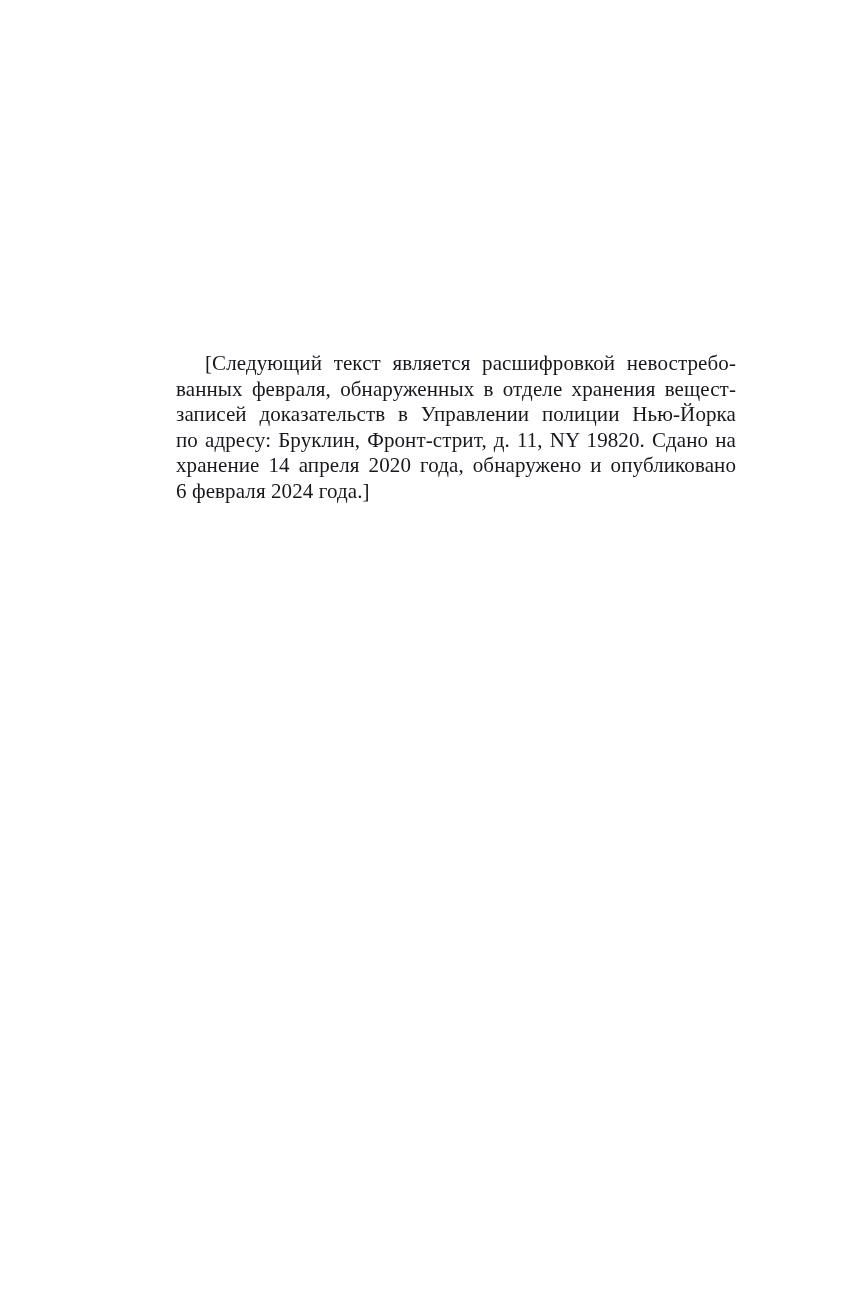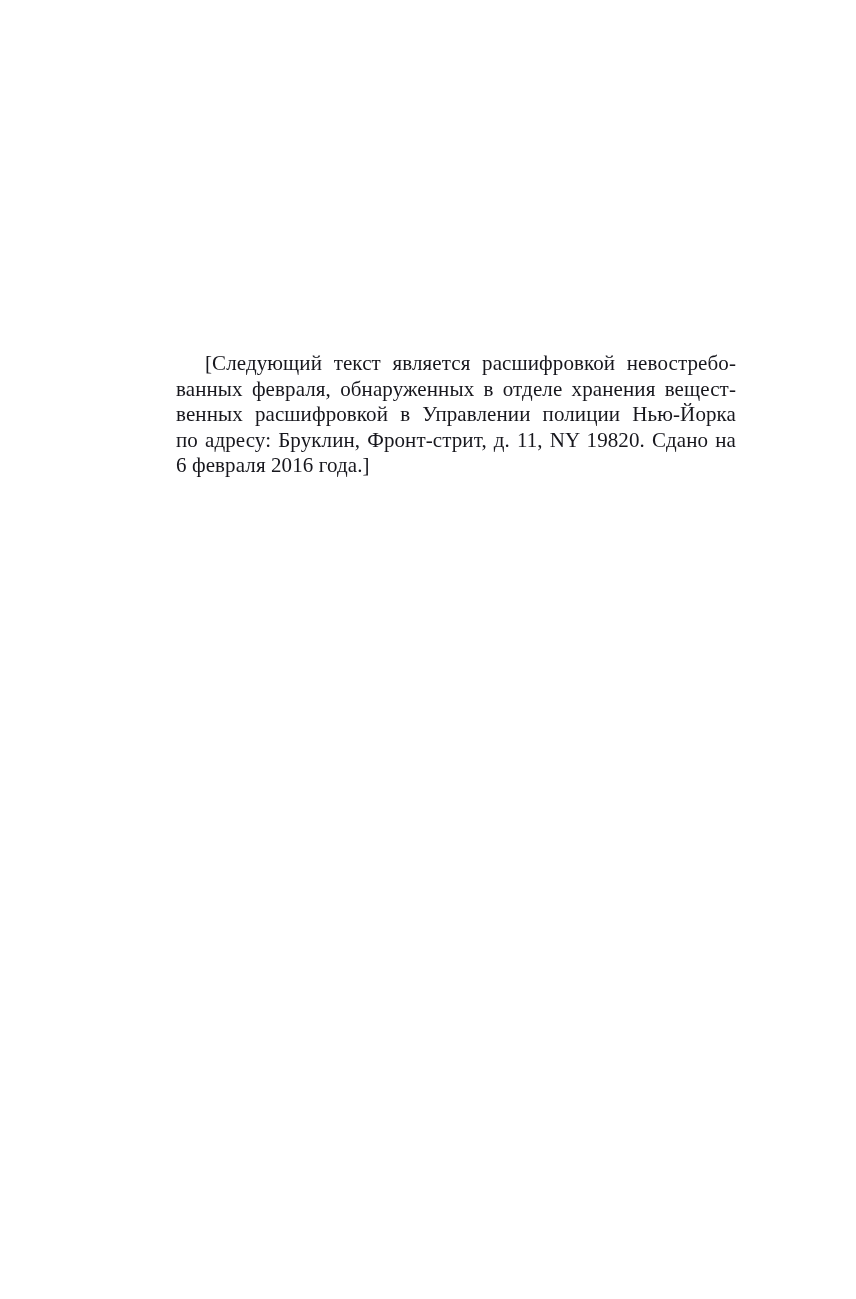--- a/index.html
+++ b/index.html
@@ -49,17 +49,18 @@
     text-align: left;
   }
 </style>
 </head>
 <body>
 
 <div class="book-page">
   <div class="transcript-note">
     <div class="line justified first">[Следующий текст является расшифровкой невостребо-</div>
     <div class="line justified">ванных февраля, обнаруженных в отделе хранения вещест-</div>
-    <div class="line justified">венных расшифровкой в Управлении полиции Нью-Йорка</div>
+    <div class="line justified">записей доказательств в Управлении полиции Нью-Йорка</div>
     <div class="line justified">по адресу: Бруклин, Фронт-стрит, д. 11, NY 19820. Сдано на</div>
-    <div class="line last">6 февраля 2016 года.]</div>
+    <div class="line justified">хранение 14 апреля 2020 года, обнаружено и опубликовано</div>
+    <div class="line last">6 февраля 2024 года.]</div>
   </div>
 </div>
 
 </body></html>

